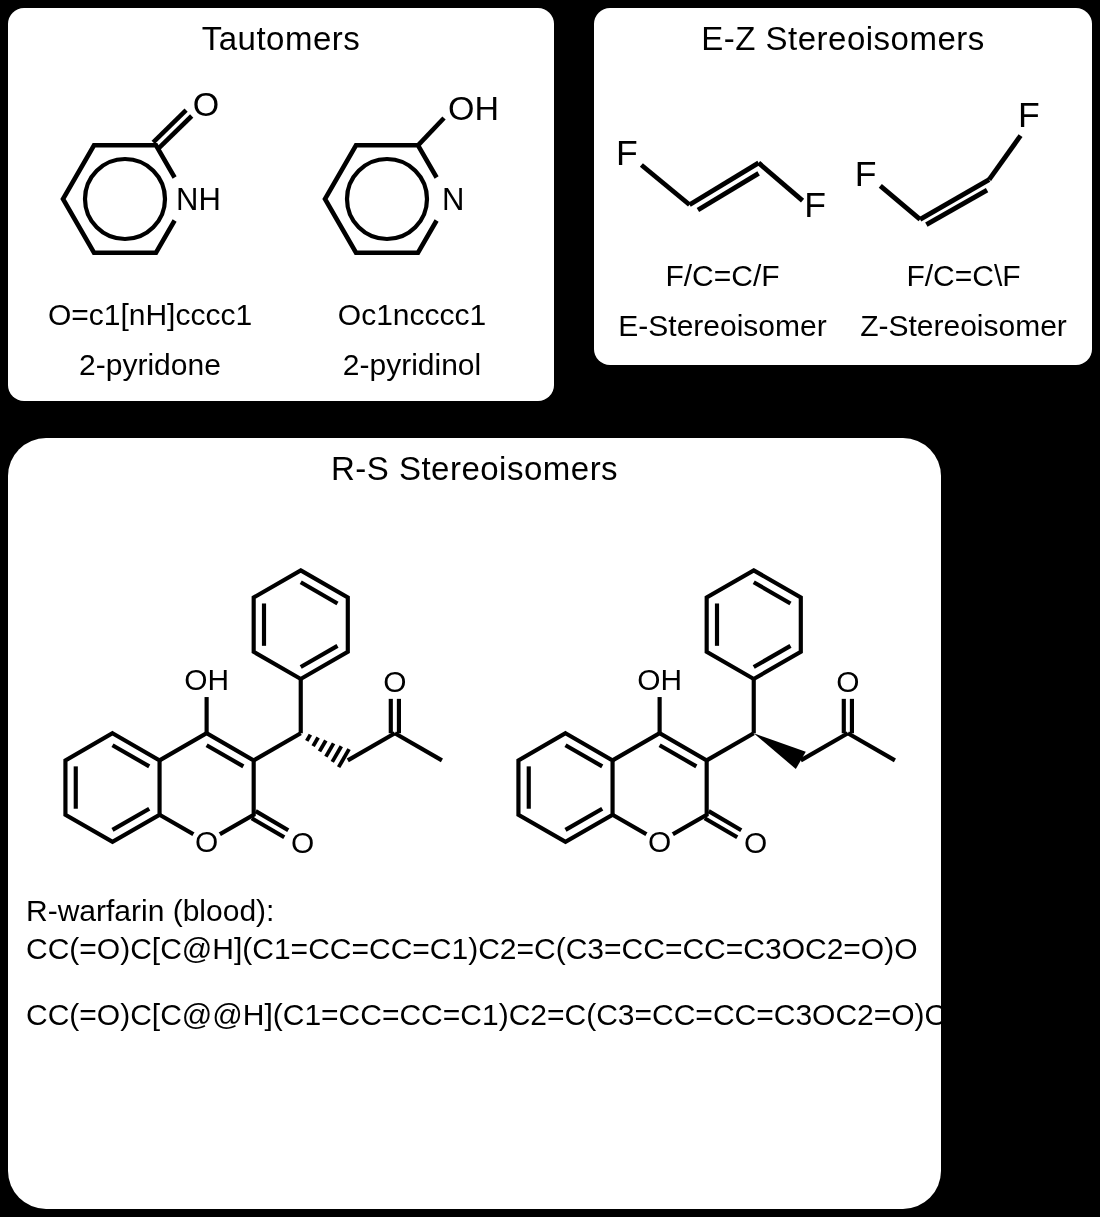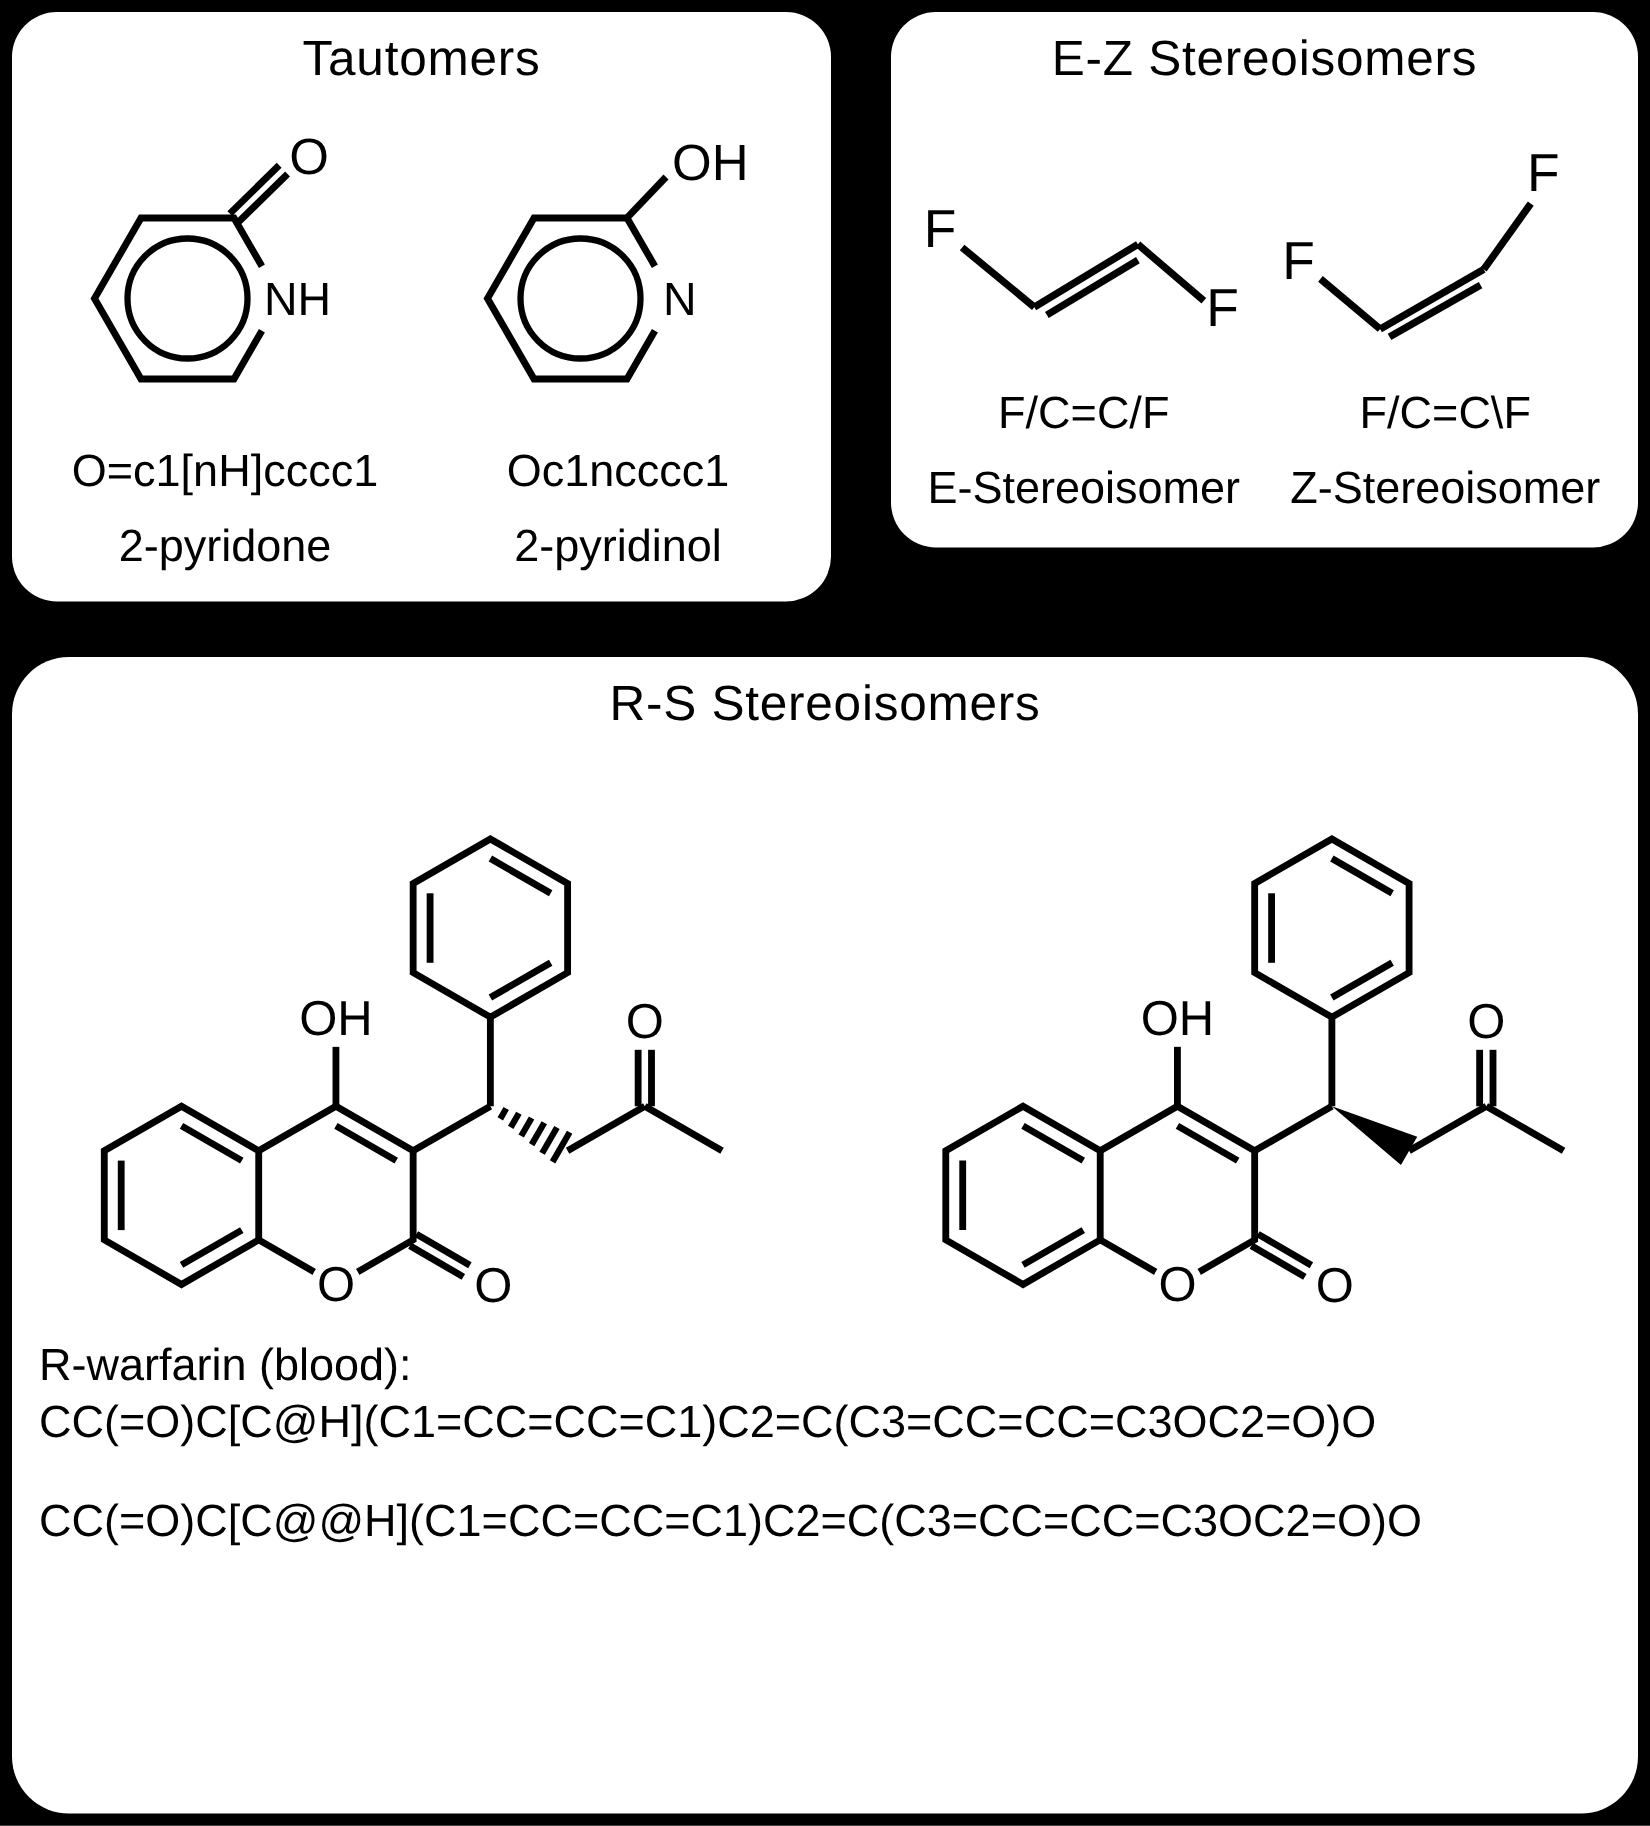--- a/index.html
+++ b/index.html
@@ -1,24 +1,24 @@
 <!DOCTYPE html>
 <html><head>
 <meta charset="utf-8">
 <style>
   * { margin:0; padding:0; box-sizing:border-box; }
   html,body { background:#000; }
   body {
     width:1100px; height:1217px; position:relative; overflow:hidden;
     font-family:"Liberation Sans", sans-serif; color:#000;
   }
-  .panel { position:absolute; background:#fff; border-radius:30px; }
+  .panel { position:absolute; background:#fff; border-radius:16px; }
   .panel-tautomers { left:8px;  top:8px;   width:546px;  height:393px; }
   .panel-ez        { left:594px;top:8px;   width:498px;  height:357px; }
-  .panel-rs        { left:8px;  top:438px; width:1084px; height:771px; border-radius:38px; }
+  .panel-rs        { left:8px;  top:438px; width:933px; height:771px; border-radius:38px; }
   .panel h2 { font-size:33px; font-weight:400; text-align:center; margin-top:12px; letter-spacing:0.5px; }
   .pair { display:flex; justify-content:space-evenly; align-items:flex-start; }
   .structure { display:flex; flex-direction:column; align-items:center; }
   .smiles   { font-size:30px; text-align:right; margin-top:4px; white-space:nowrap; }
   .mol-name { font-size:30px; text-align:left; margin-top:16px; white-space:nowrap; }
   .panel-tautomers .pair { margin-top:6px; }
   .panel-ez .pair { margin-top:40px; }
   .panel-ez .smiles { }
   .panel-rs .pair { justify-content:space-between; padding:0 14px; margin-top:2px; }
   .rs-text { margin:6px 0 0 18px; font-size:30px; }

